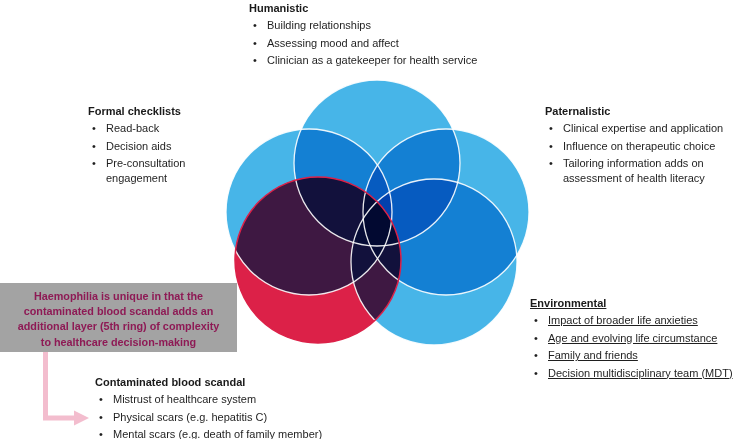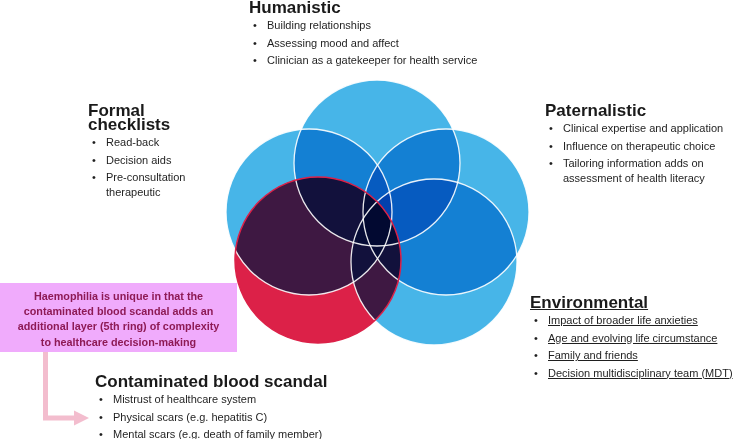--- a/index.html
+++ b/index.html
@@ -10,21 +10,21 @@
     background: #ffffff;
     overflow: hidden;
     font-family: "Liberation Sans", sans-serif;
     color: #1f1f1f;
   }
   .venn-svg { position: absolute; left: 0; top: 0; }
 
   .label-block { position: absolute; font-size: 11px; line-height: 15px; }
   .label-block h3 {
     margin: 0 0 3px 0;
-    font-size: 17px;
+    font-size: 11px;
     font-weight: bold;
     line-height: 14px;
     color: #1a1a1a;
   }
   ul.bullets { margin: 0; padding: 0; list-style: none; }
   ul.bullets li {
     position: relative;
     padding-left: 18px;
     margin-top: 2.5px;
     line-height: 15px;
@@ -41,21 +41,21 @@
   .block-paternalistic { left: 545px; top: 104px; width: 200px; }
   .block-environmental { left: 530px; top: 296px; width: 207px; text-decoration: underline; }
   .block-contaminated  { left: 95px;  top: 375px; width: 292px; }
 
   .callout {
     position: absolute;
     left: 0; top: 283px;
     width: 237px; height: 69px;
     box-sizing: border-box;
     padding: 6px 2px 0 2px;
-    background: #f0abfc;
+    background: #a3a3a3;
     color: #8e1a55;
     font-size: 10.8px;
     font-weight: bold;
     text-align: center;
   }
   ul.callout-lines { margin: 0; padding: 0; list-style: none; }
   ul.callout-lines li { line-height: 15.2px; white-space: nowrap; }
 </style>
 </head>
 <body>
@@ -94,21 +94,21 @@
         <li>Assessing mood and affect</li>
         <li>Clinician as a gatekeeper for health service</li>
       </ul>
   </div>
 
   <div class="label-block block-formal">
     <h3>Formal checklists</h3>
     <ul class="bullets">
         <li>Read-back</li>
         <li>Decision aids</li>
-        <li>Pre-consultation therapeutic</li>
+        <li>Pre-consultation engagement</li>
       </ul>
   </div>
 
   <div class="label-block block-paternalistic">
     <h3>Paternalistic</h3>
     <ul class="bullets">
         <li>Clinical expertise and application</li>
         <li>Influence on therapeutic choice</li>
         <li>Tailoring information adds on assessment of health literacy</li>
       </ul>

